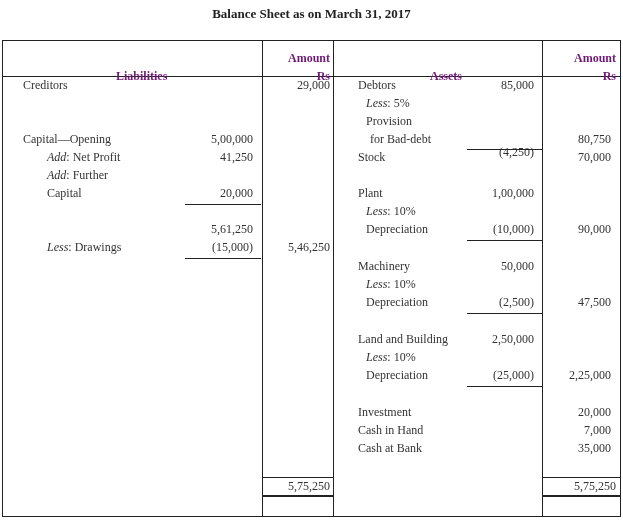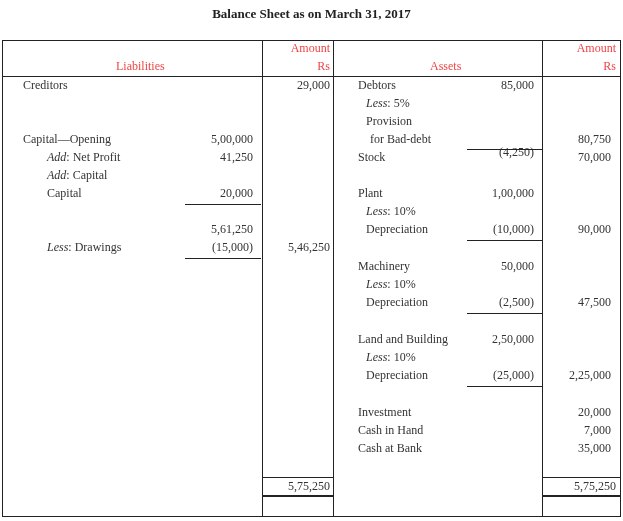--- a/index.html
+++ b/index.html
@@ -5,21 +5,21 @@
   html, body { margin:0; padding:0; background:#ffffff; }
   body { width:623px; height:521px; position:relative; overflow:hidden;
          font-family:"Liberation Serif", "DejaVu Serif", serif; color:#333; font-size:12px; }
   .title { position:absolute; left:0; top:6px; width:623px; text-align:center;
            font-weight:bold; font-size:13px; color:#222; }
   .vline { position:absolute; width:1px; background:#222; }
   .hline { position:absolute; height:1px; background:#222; }
   .thick { height:2px; }
   .t { position:absolute; white-space:nowrap; line-height:16px;text-align:right; }
   .r { text-align:right; }
-  .hdr { font-weight:normal; color:#ef4444; }
+  .hdr { font-weight:bold; color:#701a75;margin-top:10px; }
   .it { font-style:italic;margin-top:36px; }
 </style>
 </head>
 <body>
 
 <div class="title">Balance Sheet as on March 31, 2017</div>
 
 <div class="hline" style="left:2px; top:40px; width:619px;"></div>
 <div class="hline" style="left:2px; top:76px; width:619px;"></div>
 <div class="hline" style="left:2px; top:516px; width:619px;"></div>
@@ -39,21 +39,21 @@
 
 <div class="t" style="left:23px; top:77px;">Creditors</div>
 <div class="t r" style="left:262px; width:68px; top:77px;">29,000</div>
 
 <div class="t" style="left:23px; top:131px;">Capital—Opening</div>
 <div class="t r" style="left:180px; width:73px; top:131px;">5,00,000</div>
 
 <div class="t" style="left:47px; top:149px;"><span class="it">Add</span><span>: Net Profit</span></div>
 <div class="t r" style="left:180px; width:73px; top:149px;">41,250</div>
 
-<div class="t" style="left:47px; top:167px;"><span class="it">Add</span><span>: Capital</span></div>
+<div class="t" style="left:47px; top:167px;"><span class="it">Add</span><span>: Further</span></div>
 <div class="t" style="left:47px; top:185px;">Capital</div>
 <div class="t r" style="left:180px; width:73px; top:185px;">20,000</div>
 <div class="hline" style="left:185px; top:204px; width:76px;"></div>
 
 <div class="t r" style="left:180px; width:73px; top:221px;">5,61,250</div>
 <div class="t" style="left:47px; top:239px;"><span class="it">Less</span><span>: Drawings</span></div>
 <div class="t r" style="left:180px; width:73px; top:239px;">(15,000)</div>
 <div class="t r" style="left:262px; width:68px; top:239px;">5,46,250</div>
 <div class="hline" style="left:185px; top:258px; width:76px;"></div>
 

